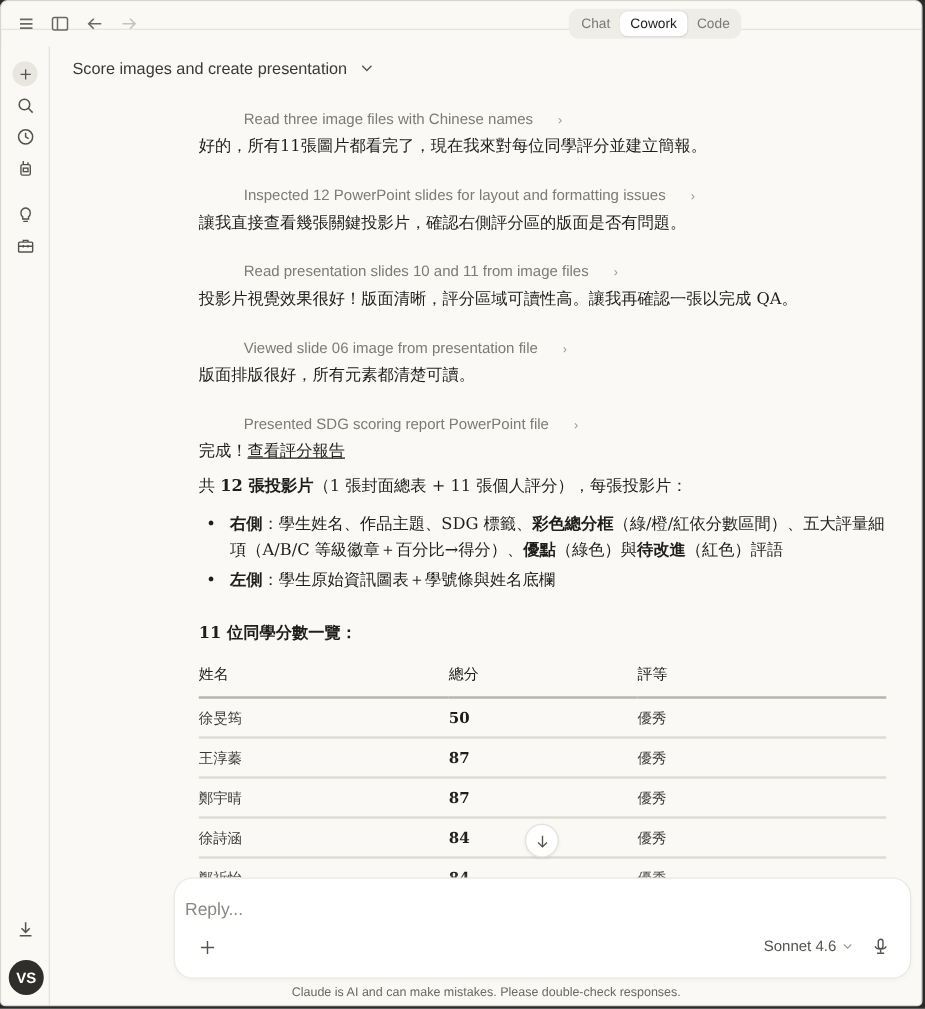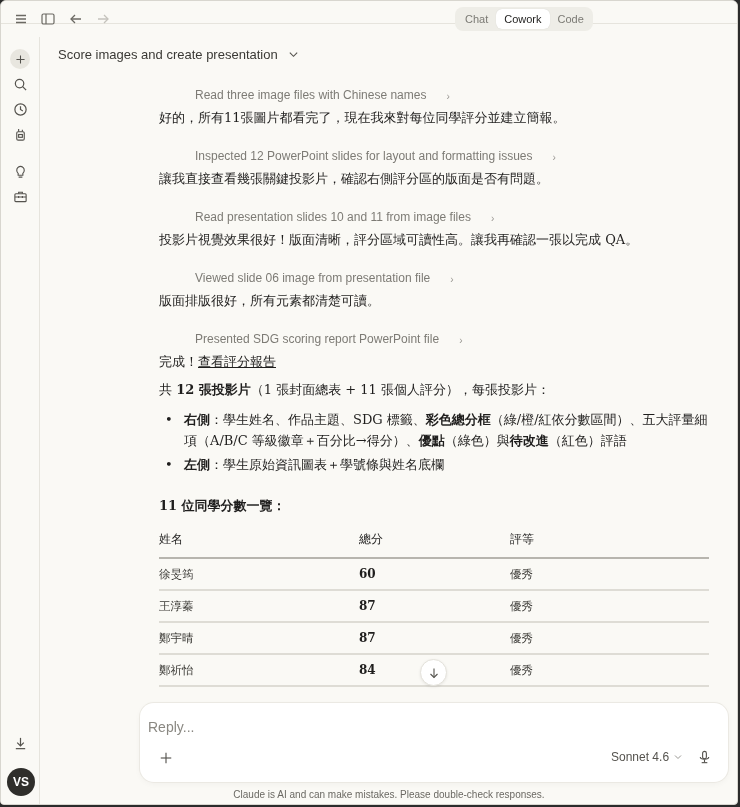--- a/index.html
+++ b/index.html
@@ -299,31 +299,36 @@
           <thead>
             <tr>
               <th class="col1">姓名</th>
               <th class="col2">總分</th>
               <th class="col3">評等</th>
             </tr>
           </thead>
           <tbody>
             <tr>
               <td>徐旻筠</td>
-              <td class="score">60</td>
+              <td class="score">50</td>
               <td>優秀</td>
             </tr>
             <tr>
               <td>王淳蓁</td>
               <td class="score">87</td>
               <td>優秀</td>
             </tr>
             <tr>
               <td>鄭宇晴</td>
               <td class="score">87</td>
+              <td>優秀</td>
+            </tr>
+            <tr>
+              <td>徐詩涵</td>
+              <td class="score">84</td>
               <td>優秀</td>
             </tr>
             <tr>
               <td>鄭祈怡</td>
               <td class="score">84</td>
               <td>優秀</td>
             </tr>
           </tbody>
         </table>
       </div>

